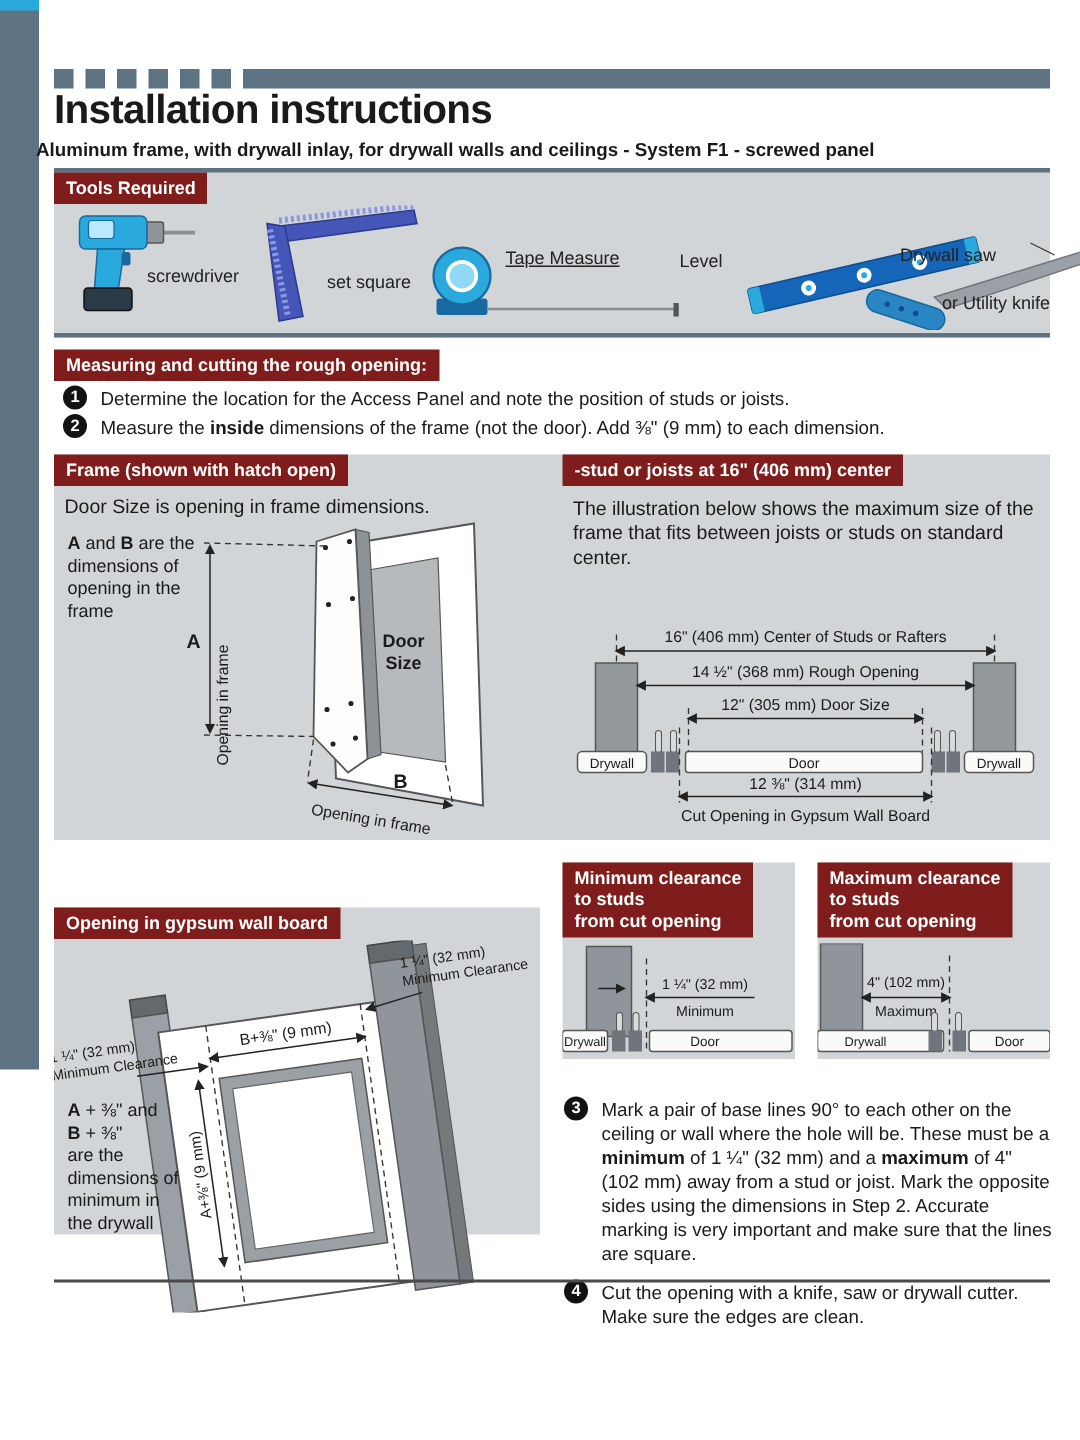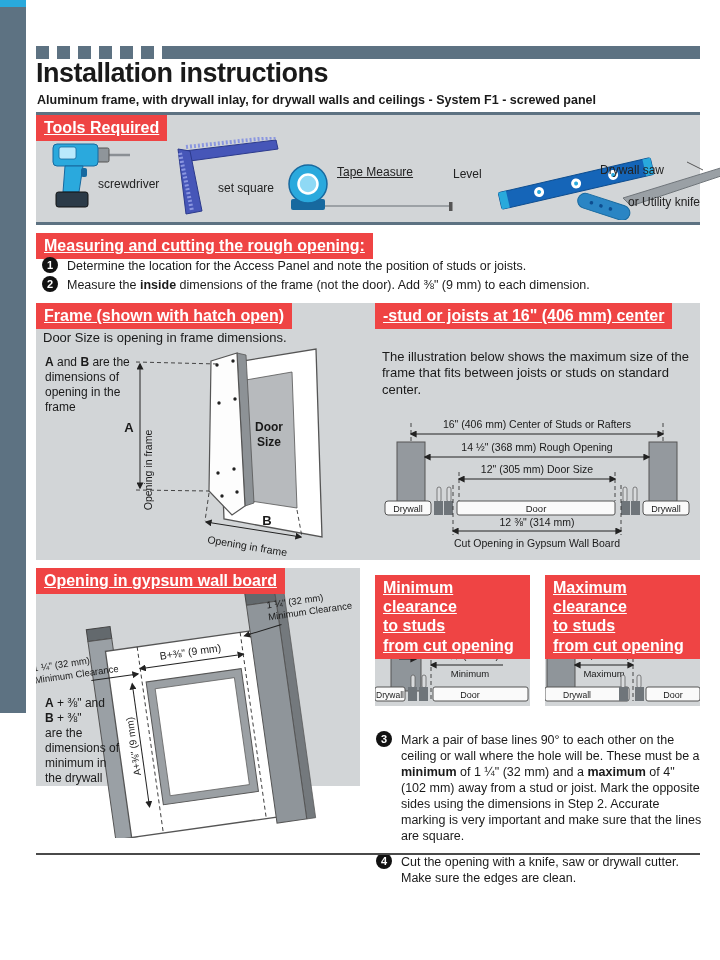--- a/index.html
+++ b/index.html
@@ -13,23 +13,23 @@
   .edge-cyan-top    { position:absolute; left:0; top:57;  width:26px; height:81px;  background:#29a9dc; }
   .edge-slate       { position:absolute; left:0; top:138; width:26px; height:713px; background:#5d7282; }
   .edge-cyan-bottom { position:absolute; left:0; top:851; width:26px; height:7px;   background:#29a9dc; }
 
   
   .top-band { position:absolute; left:36px; top:46px; width:664px; height:13px; display:flex; gap:8px; align-items:stretch; }
   .band-square { width:13px; flex:0 0 13px; background:#5d7282; }
   .band-bar { flex:1 1 auto; background:#5d7282; }
 
   .title { position:absolute; left:36px; top:58px; margin:0; font-size:27px; font-weight:bold; letter-spacing:-0.5px; }
-  .subtitle { position:absolute; left:37px; top:93px; font-size:12.5px; font-weight:bold; }
-
-  .blk-label { background:#ef4444; color:#ffffff; font-weight:bold; font-size:16px; padding:3px 8px 4px 8px; display:inline-block; line-height:1.2;text-decoration:underline; }
+  .subtitle { position:absolute; left:24px; top:93px; font-size:12.5px; font-weight:bold; }
+
+  .blk-label { background:#7f1d1d; color:#ffffff; font-weight:bold; font-size:12px; padding:3px 8px 4px 8px; display:inline-block; line-height:1.2; }
 
   
   .tools-panel { position:absolute; left:36px; top:112px; width:664px; height:107px;
     background:#d2d5d7; border-top:3px solid #5d7282; border-bottom:3px solid #5d7282; }
   .tools-header { position:absolute; left:0px; top:0px; }
   .tool-label { position:absolute; font-size:12px; color:#222; white-space:nowrap; }
 
   
   .measuring-header { position:absolute; left:36px; top:233px; }
   .step-row { position:absolute; display:flex; gap:9px; width:650px; }
@@ -37,21 +37,21 @@
     font-size:11px; font-weight:bold; display:flex; align-items:center; justify-content:center; }
   .step-text { font-size:12.5px; line-height:1.28; padding-top:1px; }
   b.inline { font-weight:bold;text-align:center; }
 
   
   .panel { position:absolute; background:#d2d5d7; }
   .panel-header { position:absolute; left:0; top:0; z-index:3; }
   .panel-header.multiline { display:block; }
   .frame-panel    { left:36px;  top:303px; width:374px; height:257px; }
   .standard-panel { left:375px; top:303px; width:325px; height:257px; }
-  .gypsum-panel   { left:36px;  top:568px; width:324px; height:218px; }
+  .gypsum-panel   { left:36px;  top:605px; width:324px; height:218px; }
   .min-panel      { left:375px; top:575px; width:155px; height:131px; }
   .max-panel      { left:545px; top:575px; width:155px; height:131px; }
 
   .panel-intro { position:absolute; font-size:13px; line-height:1.25; z-index:2; }
   .panel-note  { position:absolute; font-size:12px; line-height:1.25; z-index:2; }
 
   .steps34 { position:absolute; left:376px; top:731px; width:326px; }
   .steps34 .step-row2 { display:flex; gap:9px; margin-bottom:9px; }
 
   .bottom-rule { position:absolute; left:36px; top:853px; width:664px; height:2px; background:#4a4a4a; }
@@ -198,21 +198,21 @@
       <line class="dim" x1="170" y1="177" x2="265" y2="192" marker-start="url(#af)" marker-end="url(#af)"></line>
       <text x="231" y="180" font-size="13" font-weight="bold" text-anchor="middle">B</text>
       <text transform="translate(171,198) rotate(9.5)" x="0" y="0" font-size="10.5">Opening in frame</text>
     </svg>
   </section>
 
   <section class="panel standard-panel">
     <div class="blk-label panel-header">
       <div>-stud or joists at 16" (406 mm) center</div>
     </div>
-    <div class="panel-intro" style="left:7px;top:46px;width:312px;">The illustration below shows the maximum size of the frame that fits between joists or studs on standard center.</div>
+    <div class="panel-intro" style="left:7px;top:28px;width:312px;">The illustration below shows the maximum size of the frame that fits between joists or studs on standard center.</div>
 
     <svg class="abs" style="left:6px;top:110px;" width="312" height="144" viewBox="0 0 312 144">
       <defs>
         <marker id="as" viewBox="0 0 10 10" refX="8" refY="5" markerWidth="7" markerHeight="7" orient="auto-start-reverse">
           <path d="M0,0L10,5L0,10z" fill="#222"></path>
         </marker>
       </defs>
 
       <text x="156" y="15" font-size="10.5" text-anchor="middle">16" (406 mm) Center of Studs or Rafters</text>
       <line class="dsh" x1="30" y1="10" x2="30" y2="29"></line>

